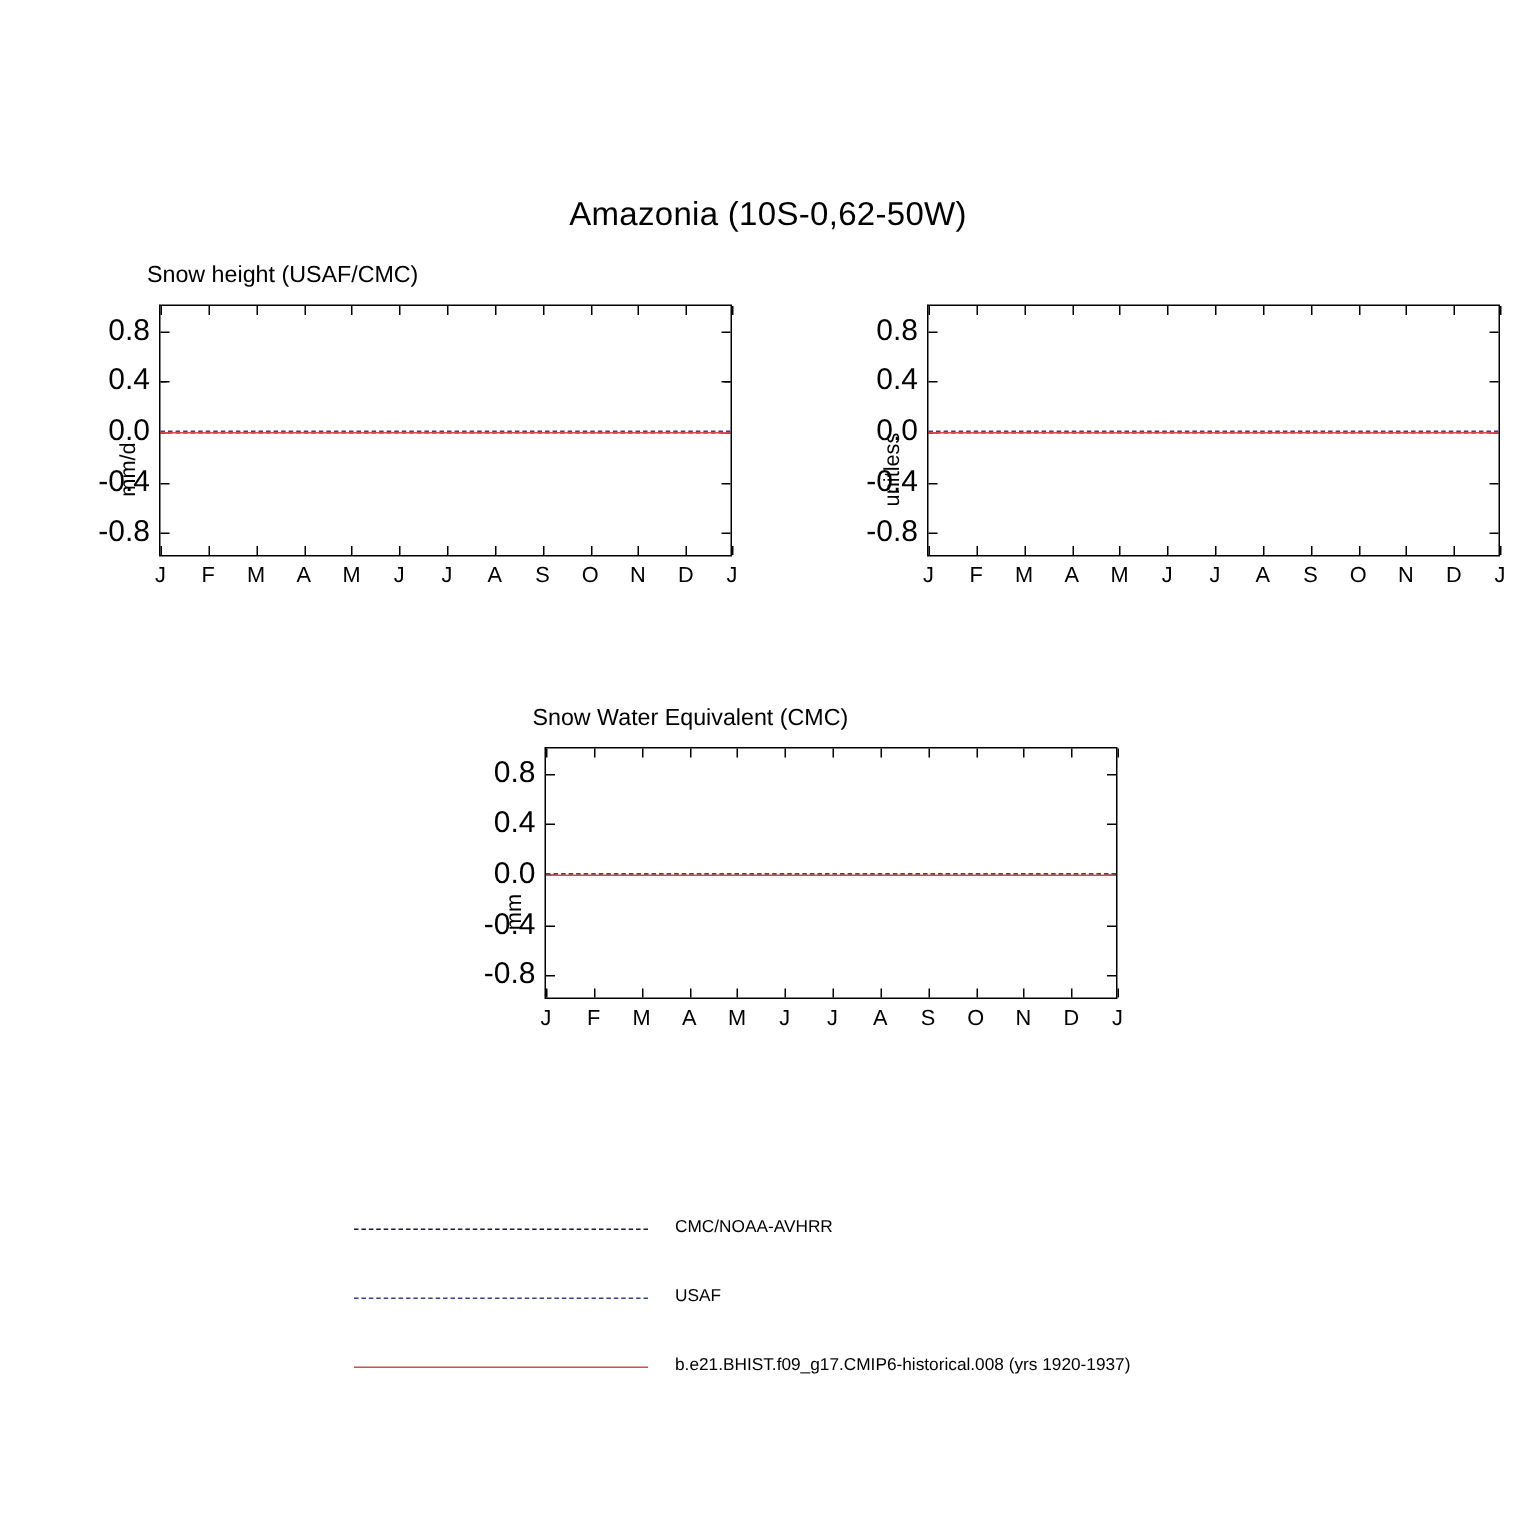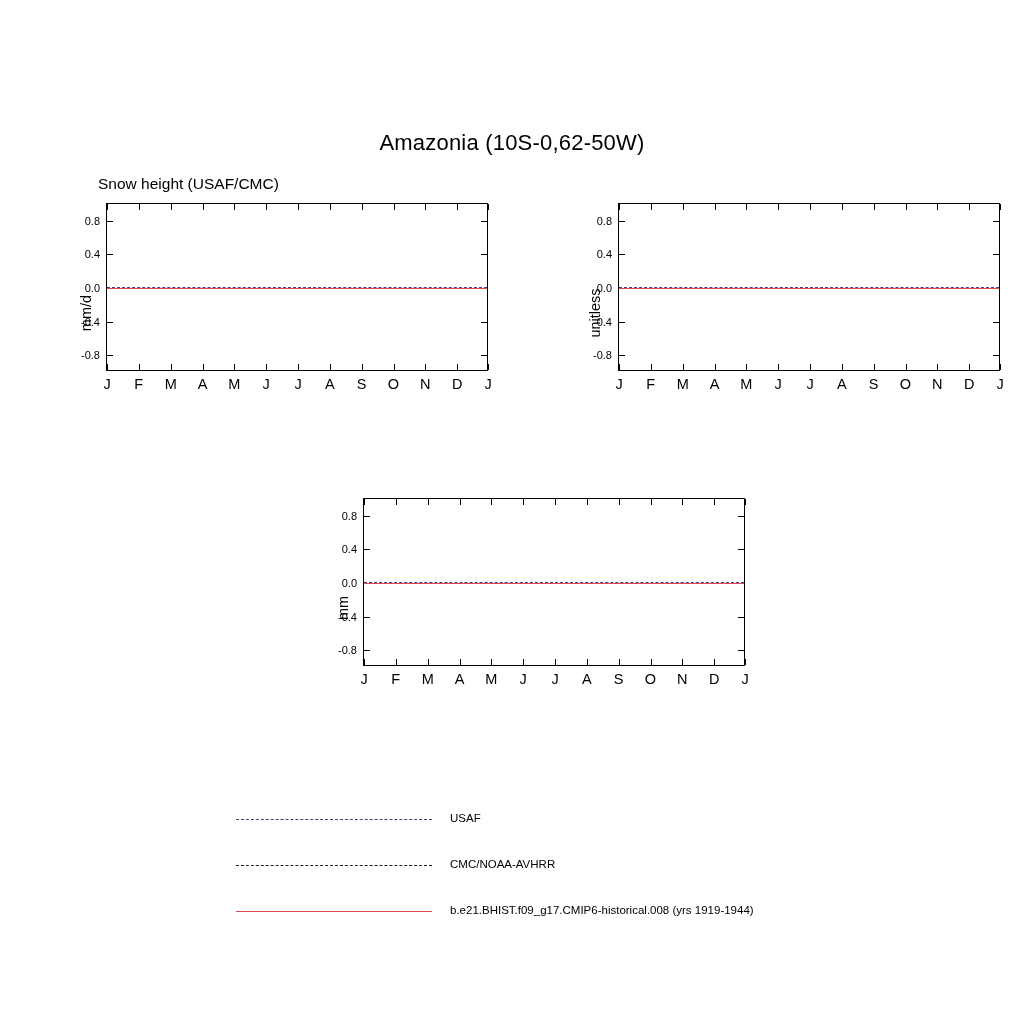--- a/index.html
+++ b/index.html
@@ -44,21 +44,21 @@
     border: 1px solid #000000;
     box-sizing: border-box;
     background: #ffffff;
   }
   
   .ylab {
     position: absolute;
     right: 100%;
     margin-right: 7px;
     transform: translateY(-50%);
-    font-size: 11px;
+    font-size: 20px;
     white-space: nowrap;
     margin-left: 28px;
   }
   .ytick {
     position: absolute;
     left: 0;
     width: 6px;
     height: 1px;
     background: #000;
   }
@@ -303,20 +303,21 @@
       <div class="xtick-top" style="left:381px;"></div>
     <div class="xlab" style="left:381px;">J</div>
 
     <div class="line-dash-blue" style="top:83px;"></div>
     <div class="line-dash-black" style="top:84px;"></div>
     <div class="line-solid-red" style="top:84px;"></div>
   </div>
 </div>
 
 <div class="panel" style="left:355px; top:470px; width:390px; height:250px;">
+  <div class="panel-title">Snow Water Equivalent (CMC)</div>
 
   <div class="axis-title rot" style="left:-42px; top:130px; width:60px; text-align:center;">mm</div>
 
   <div class="plotbox" style="left:8px; top:28px; width:382px; height:168px;">
     <div class="ytick" style="top:16.8px;"></div>
       <div class="ytick-r" style="top:16.8px;"></div>
     <div class="ylab" style="top:16.8px;">0.8</div>
     <div class="ytick" style="top:50.4px;"></div>
       <div class="ytick-r" style="top:50.4px;"></div>
     <div class="ylab" style="top:50.4px;">0.4</div>
@@ -371,24 +372,24 @@
     <div class="xlab" style="left:381px;">J</div>
 
     <div class="line-dash-blue" style="top:83px;"></div>
     <div class="line-dash-black" style="top:84px;"></div>
     <div class="line-solid-red" style="top:84px;"></div>
   </div>
 </div>
 
 <div class="legend">
   <div class="legend-row">
+    <div class="legend-swatch sw-dash-black"></div>
+    <div class="legend-label">CMC/NOAA-AVHRR</div>
+  </div>
+  <div class="legend-row">
     <div class="legend-swatch sw-dash-blue"></div>
     <div class="legend-label">USAF</div>
   </div>
   <div class="legend-row">
-    <div class="legend-swatch sw-dash-black"></div>
-    <div class="legend-label">CMC/NOAA-AVHRR</div>
-  </div>
-  <div class="legend-row">
     <div class="legend-swatch sw-solid-red"></div>
-    <div class="legend-label">b.e21.BHIST.f09_g17.CMIP6-historical.008 (yrs 1919-1944)</div>
+    <div class="legend-label">b.e21.BHIST.f09_g17.CMIP6-historical.008 (yrs 1920-1937)</div>
   </div>
 </div>
 
 </body></html>

